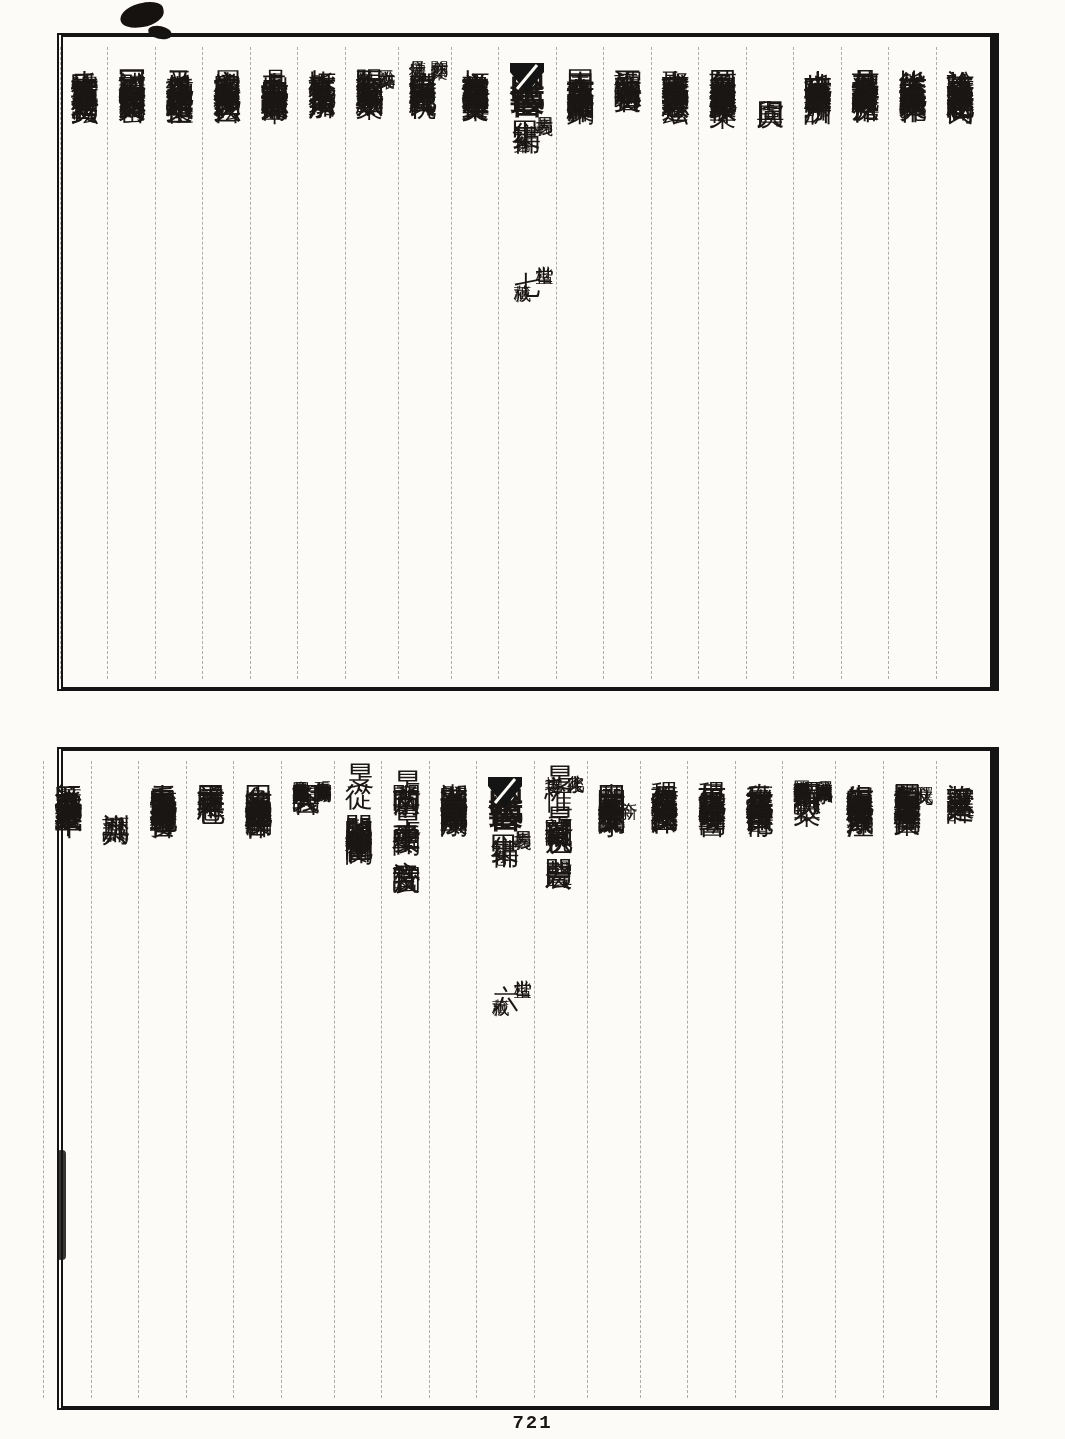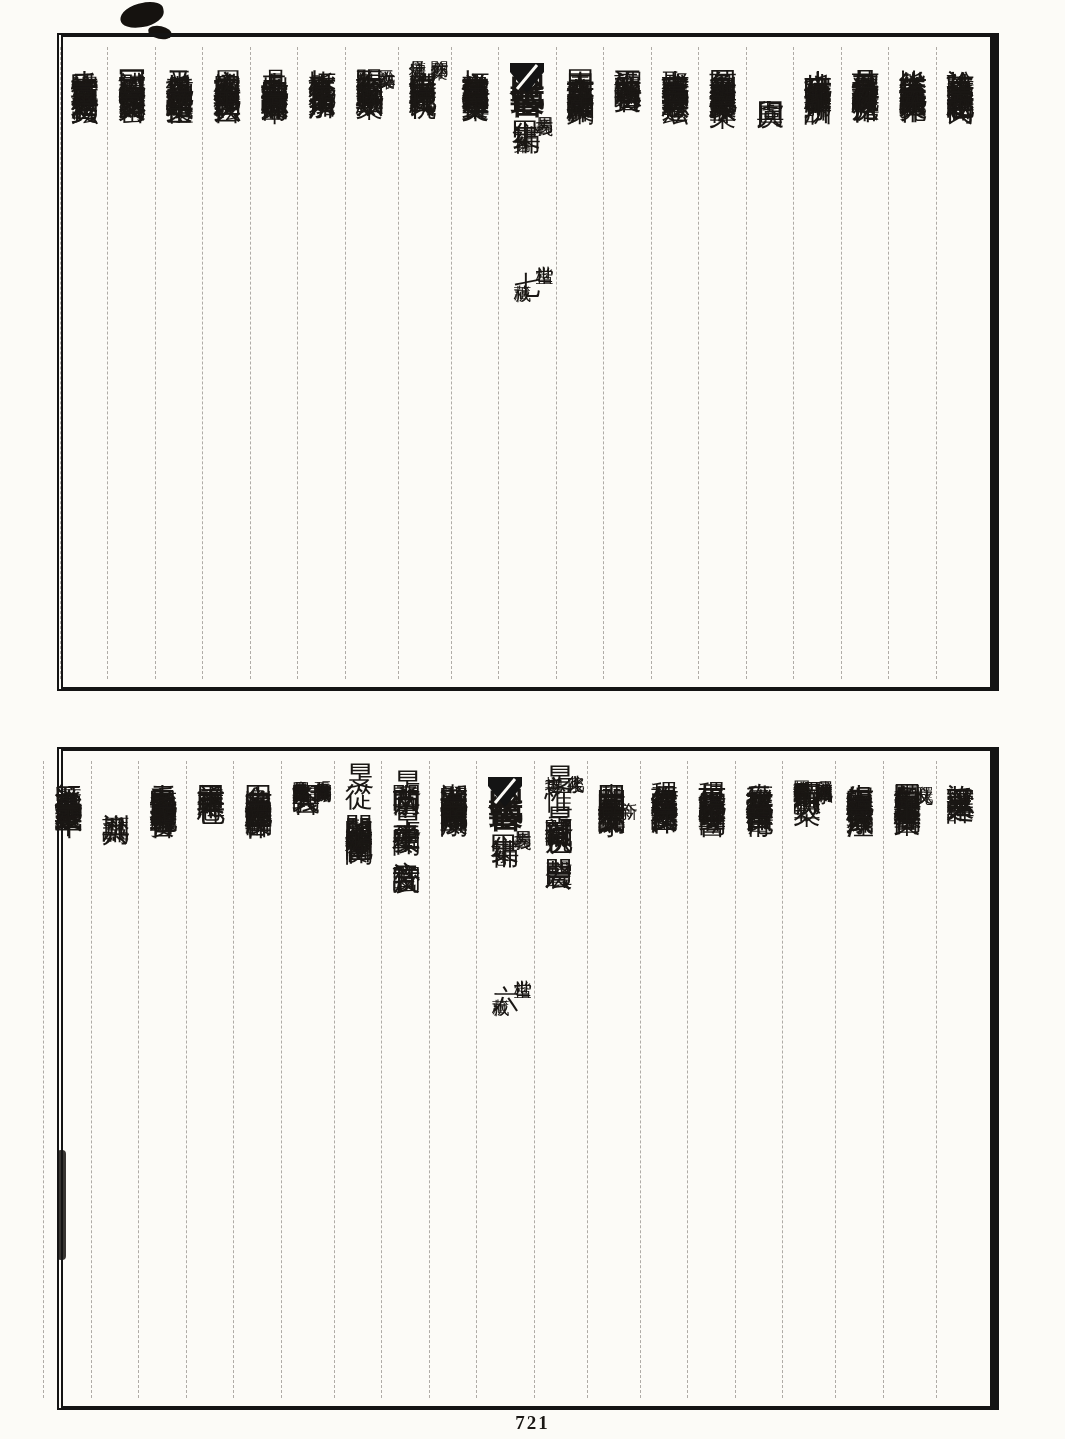--- a/index.html
+++ b/index.html
@@ -20,21 +20,21 @@
   .col.title{line-height:56px;}
   .big{}
   .note{display:inline-block;vertical-align:middle;font-size:17.5px;line-height:22px;letter-spacing:.5px;}
   .note .nline{display:block;}
   .tbig{font-size:34px;font-weight:bold;letter-spacing:3px;}
   .tmid{font-size:29px;letter-spacing:2px;}
   .folio{font-size:26px;}
   .gap{display:inline-block;width:3px;}
   .mark{display:inline-block;color:var(--frame);margin:4px 0;}
   .pagenum{position:absolute;top:1412px;left:0;right:0;text-align:center;
-           font-size:19px;font-weight:bold;letter-spacing:2px;font-family:Liberation Serif, serif;}
+           font-size:19px;font-weight:bold;letter-spacing:2px;font-family:Liberation Mono, monospace;}
   .smudge{position:absolute;background:#15120f;}
   #smudge1{left:120px;top:3px;width:44px;height:24px;border-radius:60% 40% 55% 45%;transform:rotate(-9deg);}
   #smudge2{left:148px;top:26px;width:24px;height:13px;border-radius:50%;transform:rotate(12deg);}
   #smudge3{left:57px;top:1150px;width:9px;height:110px;border-radius:4px;opacity:.85;}
 </style>
 </head>
 <body>
 
 <div class="sheet">
   <div class="smudge" id="smudge1"></div>

